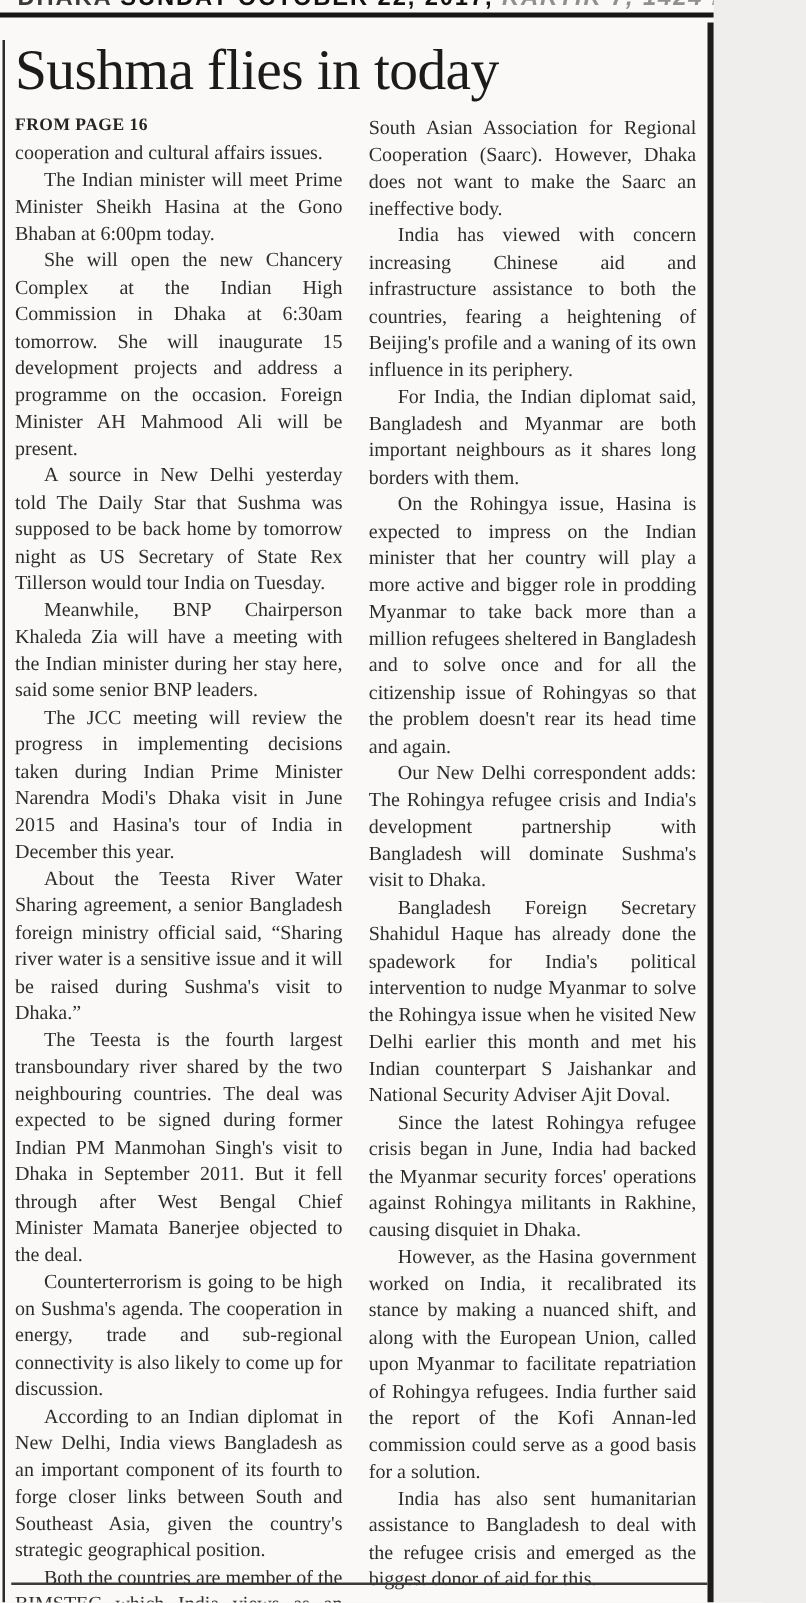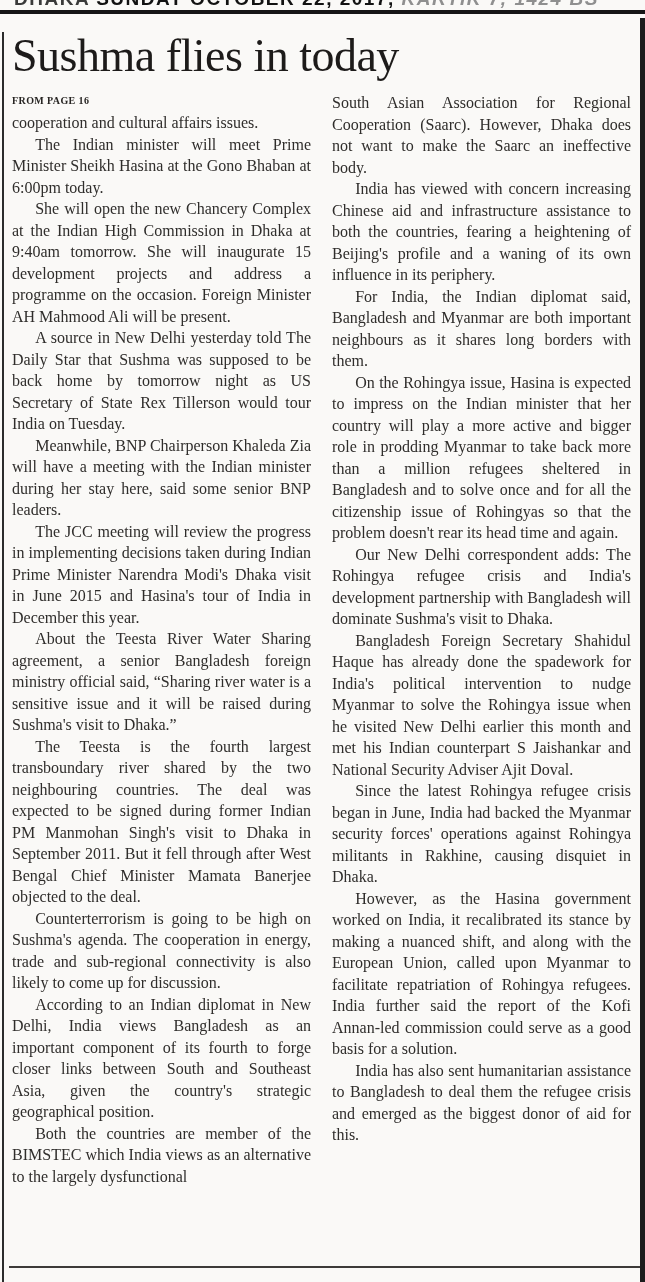--- a/index.html
+++ b/index.html
@@ -3,21 +3,21 @@
 <meta charset="utf-8">
 <style>
   * { margin: 0; padding: 0; box-sizing: border-box; }
   html, body { width: 645px; }
   body {
     font-family: "Liberation Serif", serif;
     background: #efeeec;
   }
   .page {
     position: relative;
-    width: 645px;
+    width: 571px;
     height: 1282px;
     background: #faf9f7;
     overflow: hidden;
     color: #302e2c;
   }
   
   .masthead-clip {
     height: 10px;
     overflow: hidden;
     padding-left: 14px;
@@ -67,21 +67,21 @@
   }
   .cols {
     display: flex;
     gap: 21px;
   }
   .col { flex: 1; }
   .col-left  { width: 298px; }
   .col-right { width: 308px; }
   .from-page {
     font-weight: bold;
-    font-size: 10px;
+    font-size: 14px;
     line-height: 18px;
     letter-spacing: 0.4px;
     color: #262422;
     margin-bottom: 2px;
   }
   .col p {
     font-size: 16px;
     line-height: 21.5px;
     text-align: justify;
     text-indent: 1.45em;
@@ -111,40 +111,40 @@
 
   <article class="article">
     <h1 class="headline">Sushma flies in today</h1>
 
     <div class="cols">
 
       <div class="col col-left">
         <div class="from-page">FROM PAGE 16</div>
         <p class="cont">cooperation and cultural affairs issues.</p>
         <p>The Indian minister will meet Prime Minister Sheikh Hasina at the Gono Bhaban at 6:00pm today.</p>
-        <p>She will open the new Chancery Complex at the Indian High Commission in Dhaka at 9:40am tomorrow. She will inaugurate 15 development projects and address a programme on the occasion. Foreign Minister AH Mahmood Ali will be present.</p>
+        <p>She will open the new Chancery Complex at the Indian High Commission in Dhaka at 6:30am tomorrow. She will inaugurate 15 development projects and address a programme on the occasion. Foreign Minister AH Mahmood Ali will be present.</p>
         <p>A source in New Delhi yesterday told The Daily Star that Sushma was supposed to be back home by tomorrow night as US Secretary of State Rex Tillerson would tour India on Tuesday.</p>
         <p>Meanwhile, BNP Chairperson Khaleda Zia will have a meeting with the Indian minister during her stay here, said some senior BNP leaders.</p>
         <p>The JCC meeting will review the progress in implementing decisions taken during Indian Prime Minister Narendra Modi's Dhaka visit in June 2015 and Hasina's tour of India in December this year.</p>
         <p>About the Teesta River Water Sharing agreement, a senior Bangladesh foreign ministry official said, “Sharing river water is a sensitive issue and it will be raised during Sushma's visit to Dhaka.”</p>
         <p>The Teesta is the fourth largest transboundary river shared by the two neighbouring countries. The deal was expected to be signed during former Indian PM Manmohan Singh's visit to Dhaka in September 2011. But it fell through after West Bengal Chief Minister Mamata Banerjee objected to the deal.</p>
         <p>Counterterrorism is going to be high on Sushma's agenda. The cooperation in energy, trade and sub-regional connectivity is also likely to come up for discussion.</p>
         <p>According to an Indian diplomat in New Delhi, India views Bangladesh as an important component of its fourth to forge closer links between South and Southeast Asia, given the country's strategic geographical position.</p>
         <p>Both the countries are member of the BIMSTEC which India views as an alternative to the largely dysfunctional</p>
       </div>
 
       <div class="col col-right">
         <p class="cont">South Asian Association for Regional Cooperation (Saarc). However, Dhaka does not want to make the Saarc an ineffective body.</p>
         <p>India has viewed with concern increasing Chinese aid and infrastructure assistance to both the countries, fearing a heightening of Beijing's profile and a waning of its own influence in its periphery.</p>
         <p>For India, the Indian diplomat said, Bangladesh and Myanmar are both important neighbours as it shares long borders with them.</p>
         <p>On the Rohingya issue, Hasina is expected to impress on the Indian minister that her country will play a more active and bigger role in prodding Myanmar to take back more than a million refugees sheltered in Bangladesh and to solve once and for all the citizenship issue of Rohingyas so that the problem doesn't rear its head time and again.</p>
         <p>Our New Delhi correspondent adds: The Rohingya refugee crisis and India's development partnership with Bangladesh will dominate Sushma's visit to Dhaka.</p>
         <p>Bangladesh Foreign Secretary Shahidul Haque has already done the spadework for India's political intervention to nudge Myanmar to solve the Rohingya issue when he visited New Delhi earlier this month and met his Indian counterpart S Jaishankar and National Security Adviser Ajit Doval.</p>
         <p>Since the latest Rohingya refugee crisis began in June, India had backed the Myanmar security forces' operations against Rohingya militants in Rakhine, causing disquiet in Dhaka.</p>
         <p>However, as the Hasina government worked on India, it recalibrated its stance by making a nuanced shift, and along with the European Union, called upon Myanmar to facilitate repatriation of Rohingya refugees. India further said the report of the Kofi Annan-led commission could serve as a good basis for a solution.</p>
-        <p>India has also sent humanitarian assistance to Bangladesh to deal them the refugee crisis and emerged as the biggest donor of aid for this.</p>
+        <p>India has also sent humanitarian assistance to Bangladesh to deal with the refugee crisis and emerged as the biggest donor of aid for this.</p>
       </div>
 
     </div>
   </article>
 
   <div class="bottom-rule"></div>
 </div>
 
 </body></html>

